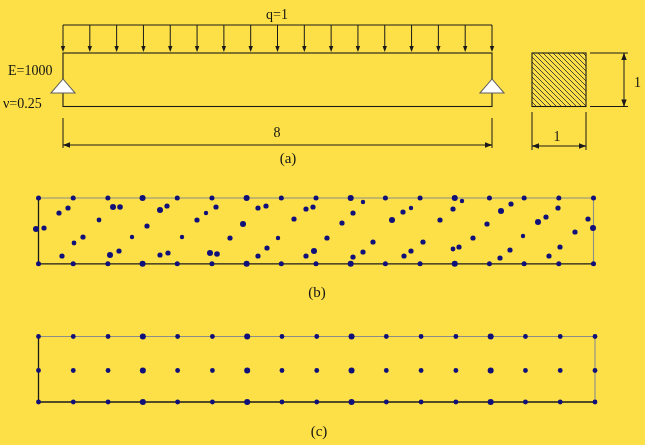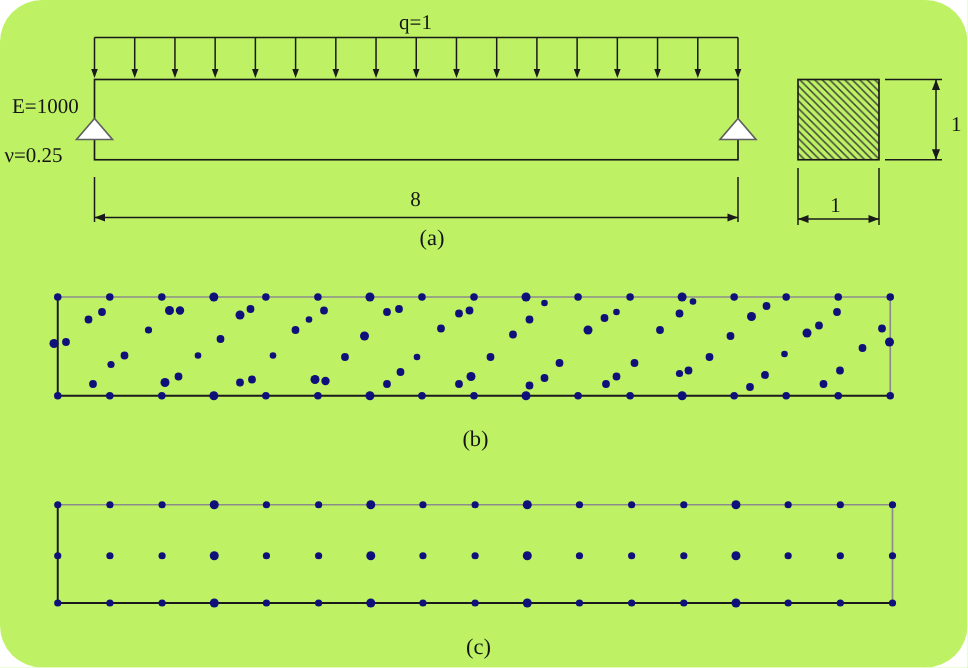--- a/index.html
+++ b/index.html
@@ -1,17 +1,17 @@
 <!DOCTYPE html>
 <html><head>
 <meta charset="utf-8">
 <style>
   html,body{margin:0;padding:0;background:#fff;}
-  .page{position:relative;width:645px;height:445px;background:#bef264;overflow:hidden;
-        font-family:"Liberation Serif", serif;border-radius:28px;}
+  .page{position:relative;width:645px;height:445px;background:#fde047;overflow:hidden;
+        font-family:"Liberation Serif", serif;}
   svg{display:block;}
   .lbl{font-family:"Liberation Serif", serif;font-size:14px;fill:#141414;}
   .cap{font-family:"Liberation Serif", serif;font-size:15px;fill:#141414;}
 </style>
 </head>
 <body>
 
 <div class="page">
   <svg width="645" height="445" viewBox="0 0 645 445">
     <defs>

